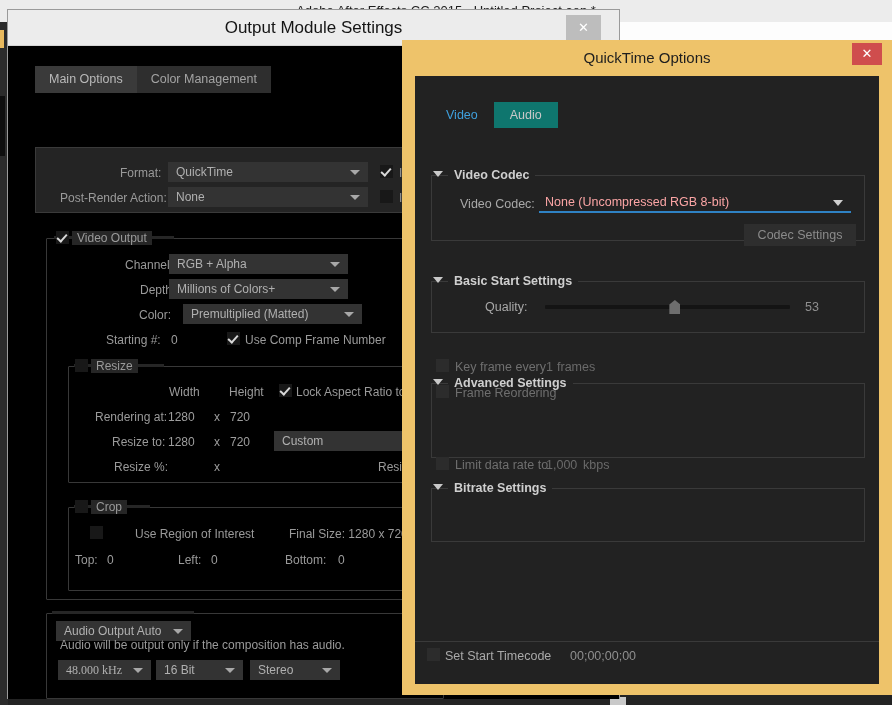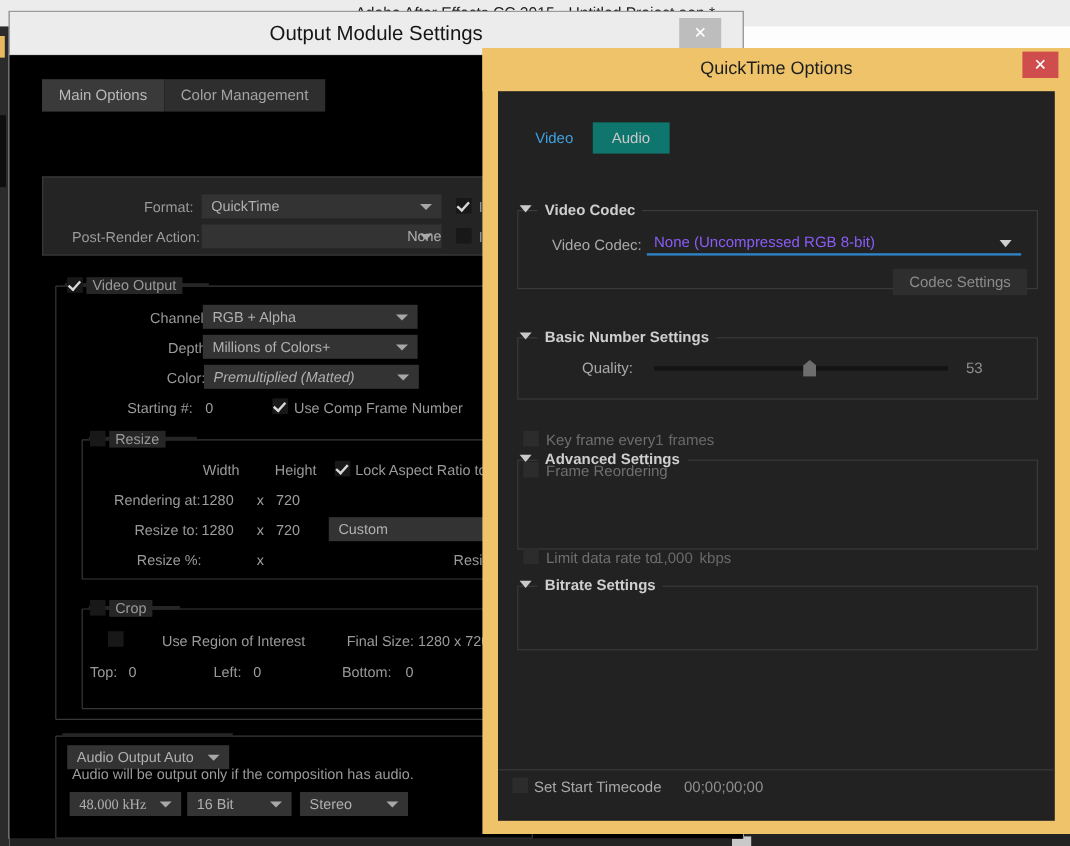--- a/index.html
+++ b/index.html
@@ -317,21 +317,21 @@
     font-size: 12.5px;
     color: #8f8f8f;
     white-space: nowrap;
   }
   .qtval.dim { color: #6a6a6a; }
 
   .qtcombo {
     position: absolute;
     background: #222222;
     border-bottom: 2px solid #2f82c4;
-    color: #8b5cf6;
+    color: #fca5a5;
     font-size: 12.5px;
     height: 22px;
     line-height: 22px;
     padding-left: 6px;
     box-sizing: border-box;
     cursor: pointer;
     white-space: nowrap;
     overflow: hidden;
   }
   .qtcombo .arr {
@@ -411,21 +411,21 @@
 
       <div class="lbl" style="left:112px; top:120px;">Format:</div>
       <div class="ddl" style="left:160px; top:116px; width:200px;">
         <span>QuickTime</span>
         <span class="arr"></span>
       </div>
       <div class="chk on" style="left:372px; top:119px;"></div>
       <div class="lbl" style="left:391px; top:120px;">Incl</div>
 
       <div class="lbl" style="left:52px; top:145px;">Post-Render Action:</div>
-      <div class="ddl" style="left:160px; top:141px; width:200px;text-align:right;">
+      <div class="ddl" style="left:160px; top:141px; width:200px;">
         <span>None</span>
         <span class="arr"></span>
       </div>
       <div class="chk" style="left:372px; top:144px;"></div>
       <div class="lbl" style="left:391px; top:145px;">Incl</div>
 
       <div class="group" style="left:38px; top:192px; width:396px; height:360px;"></div>
       <div class="groupmask" style="left:46px; top:190px; width:120px;"></div>
       <div class="chk on" style="left:48px; top:185px;"></div>
       <div class="grouplabel" style="left:64px; top:185px;">Video Output</div>
@@ -436,21 +436,21 @@
         <span class="arr"></span>
       </div>
 
       <div class="lbl" style="left:132px; top:237px;">Depth:</div>
       <div class="ddl" style="left:161px; top:233px; width:179px;">
         <span>Millions of Colors+</span>
         <span class="arr"></span>
       </div>
 
       <div class="lbl" style="left:131px; top:262px;">Color:</div>
-      <div class="ddl" style="left:162px; top:258px; width:179px;font-style:italic;">
+      <div class="ddl" style="left:175px; top:258px; width:179px;">
         <span>Premultiplied (Matted)</span>
         <span class="arr"></span>
       </div>
 
       <div class="lbl" style="left:98px; top:287px;">Starting #:</div>
       <div class="val" style="left:163px; top:287px;">0</div>
       <div class="chk on" style="left:219px; top:286px;"></div>
       <div class="lbl" style="left:237px; top:287px;">Use Comp Frame Number</div>
 
       <div class="group" style="left:60px; top:320px; width:360px; height:115px;"></div>
@@ -541,21 +541,21 @@
 
       <div class="qtlbl" style="left:45px; top:121px;">Video Codec:</div>
       <div class="qtcombo" style="left:124px; top:115px; width:312px;">
         <span>None (Uncompressed RGB 8-bit)</span>
         <span class="arr"></span>
       </div>
       <div class="qtbtn" style="left:329px; top:148px; width:112px; height:22px; line-height:22px;">Codec Settings</div>
 
       <div class="qtsection" style="left:16px; top:205px; width:432px; height:50px;"></div>
       <div class="qttri" style="left:18px; top:201px;"></div>
-      <div class="qtseclabel" style="left:33px; top:198px;">Basic Number Settings</div>
+      <div class="qtseclabel" style="left:33px; top:198px;">Basic Start Settings</div>
 
       <div class="qtlbl" style="left:70px; top:224px;">Quality:</div>
       <div class="slider-track" style="left:130px; top:229px; width:245px;"></div>
       <div class="slider-thumb" id="quality-thumb" style="left: 254.35px; top: 224px;"></div>
       <div class="qtval" style="left:390px; top:224px;">53</div>
 
       <div class="qtsection" style="left:16px; top:307px; width:432px; height:73px;"></div>
       <div class="qttri" style="left:18px; top:303px;"></div>
       <div class="qtseclabel" style="left:33px; top:300px;">Advanced Settings</div>
 

